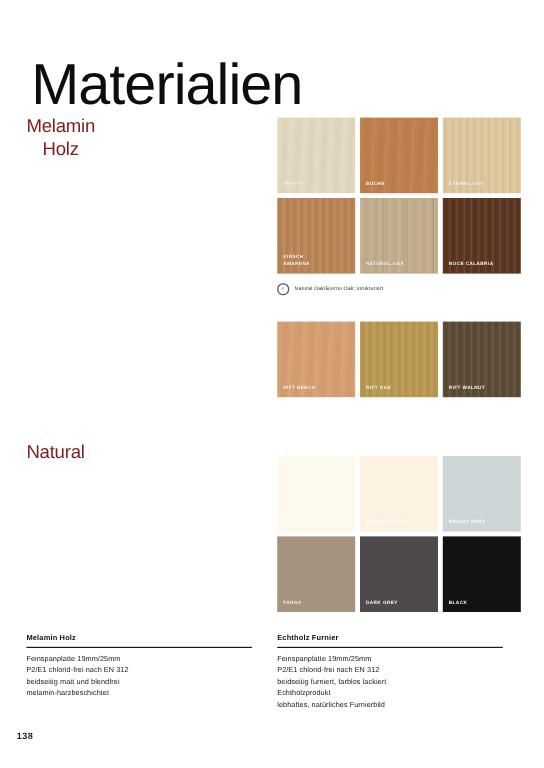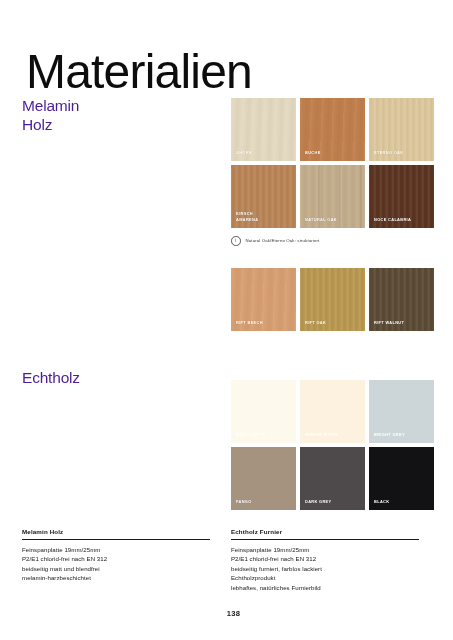--- a/index.html
+++ b/index.html
@@ -36,22 +36,23 @@
   }
 
   
   .section-heading {
     position: absolute;
     left: 22px;
     font-size: 15.5px;
     line-height: 19px;
     font-weight: 400;
     letter-spacing: -0.2px;
-    color: #4c1d95;
+    color: #7f1d1d;
     white-space: pre-line;
+    text-align: center;
   }
   .sh-melamin   { top: 96px; }
   .sh-echtholz  { top: 266px; }
   .sh-compact   { top: 368px; }
 
   
   .swatch-grid {
     position: absolute;
     left: 231px;
     display: grid;
@@ -184,21 +185,20 @@
     letter-spacing: 0.05px;
     color: #1a1a1a;
   }
 
   
   .page-number {
     position: absolute;
     left: 0;
     right: 0;
     top: 609px;
-    text-align: center;
     font-size: 7.6px;
     font-weight: 600;
     letter-spacing: 0.3px;
     color: #1a1a1a;
     padding-left: 14px;
   }
 </style>
 </head>
 <body>
 
@@ -242,21 +242,21 @@
       <span class="swatch-label">RIFT BEECH</span>
     </div>
     <div class="swatch grain-v" style="background-color: rgb(184, 151, 79);">
       <span class="swatch-label">RIFT OAK</span>
     </div>
     <div class="swatch grain-v" style="background-color: rgb(91, 74, 52);">
       <span class="swatch-label">RIFT WALNUT</span>
     </div>
   </div>
 
-  <div class="section-heading sh-compact">Echtholz</div>
+  <div class="section-heading sh-compact">Natural</div>
 
   <div class="swatch-grid grid-compact">
     <div class="swatch" style="background-color: rgb(253, 249, 236);">
       <span class="swatch-label dark-text">BASIC WHITE</span>
     </div>
     <div class="swatch" style="background-color: rgb(253, 242, 224);">
       <span class="swatch-label dark-text">WINTER WHITE</span>
     </div>
     <div class="swatch" style="background-color: rgb(204, 213, 215);">
       <span class="swatch-label dark-text">BRIGHT GREY</span>

